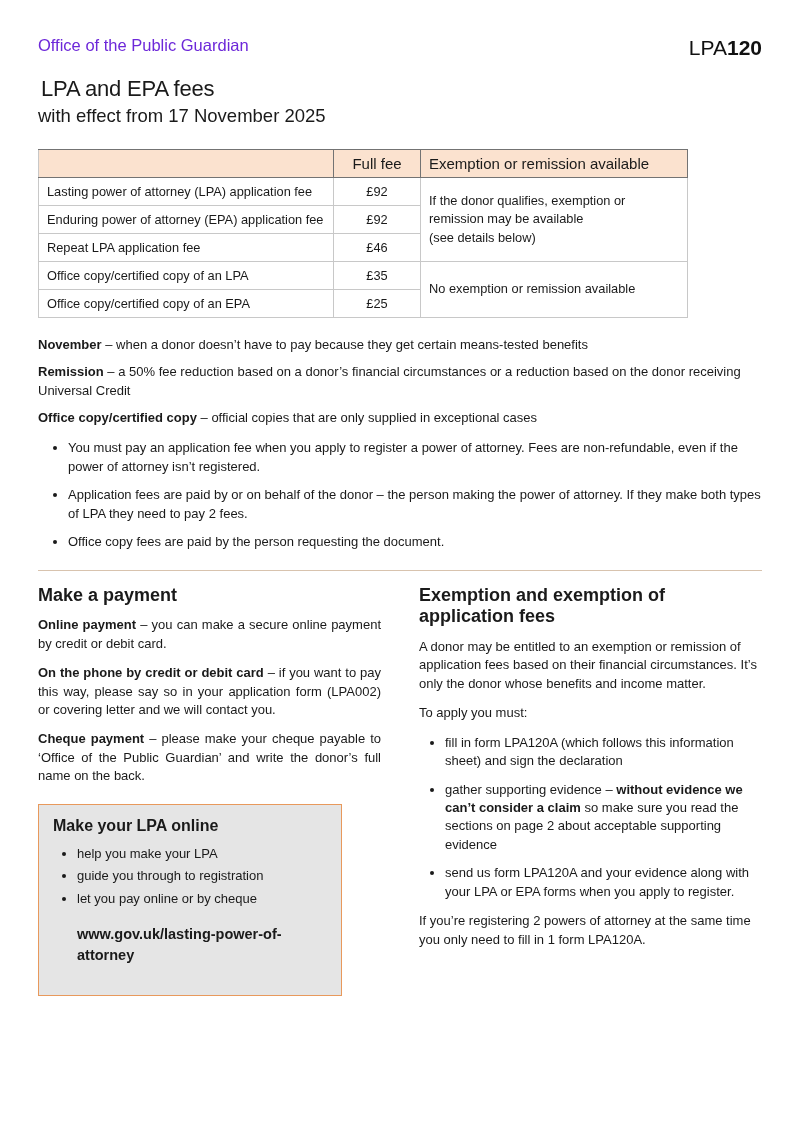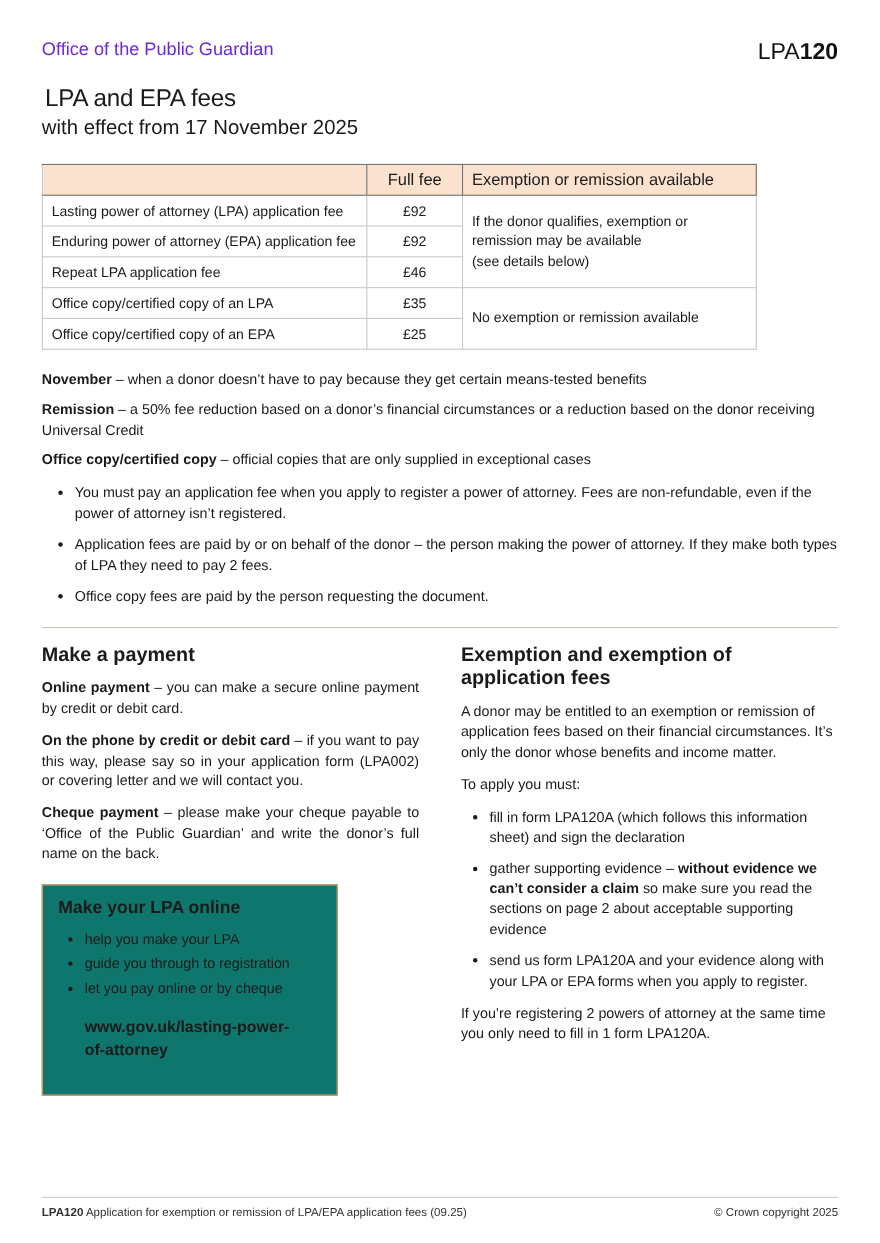--- a/index.html
+++ b/index.html
@@ -160,23 +160,23 @@
     line-height: 1.42;
   }
   ul.col-bullets li {
     margin-bottom: 10px;
   }
 
   
   .callout {
     margin-top: 18px;
     border: 1.5px solid #e8995c;
-    background: #0f766e;
+    background: #e5e5e5;
     padding: 12px 14px 14px 14px;
-    width: 269px;
+    width: 304px;
     box-sizing: border-box;
   }
   .callout h3 {
     font-size: 16px;
     font-weight: bold;
     margin: 0 0 9px 0;
   }
   .callout p {
     font-size: 13px;
     line-height: 1.42;
@@ -304,18 +304,14 @@
       <p>To apply you must:</p>
       <ul class="col-bullets">
         <li><span>fill in form LPA120A (which follows this information sheet) and sign the declaration</span></li>
         <li><span>gather supporting evidence – </span><b>without evidence we can’t consider a claim</b><span> so make sure you read the sections on page 2 about acceptable supporting evidence</span></li>
         <li><span>send us form LPA120A and your evidence along with your LPA or EPA forms when you apply to register.</span></li>
       </ul>
       <p>If you’re registering 2 powers of attorney at the same time you only need to fill in 1 form LPA120A.</p>
     </div>
   </div>
 
-  <div class="footer">
-    <div class="f-left"><b>LPA120</b><span> Application for exemption or remission of LPA/EPA application fees (09.25)</span></div>
-    <div class="f-right">© Crown copyright 2025</div>
-  </div>
 
 </div>
 
 </body></html>

